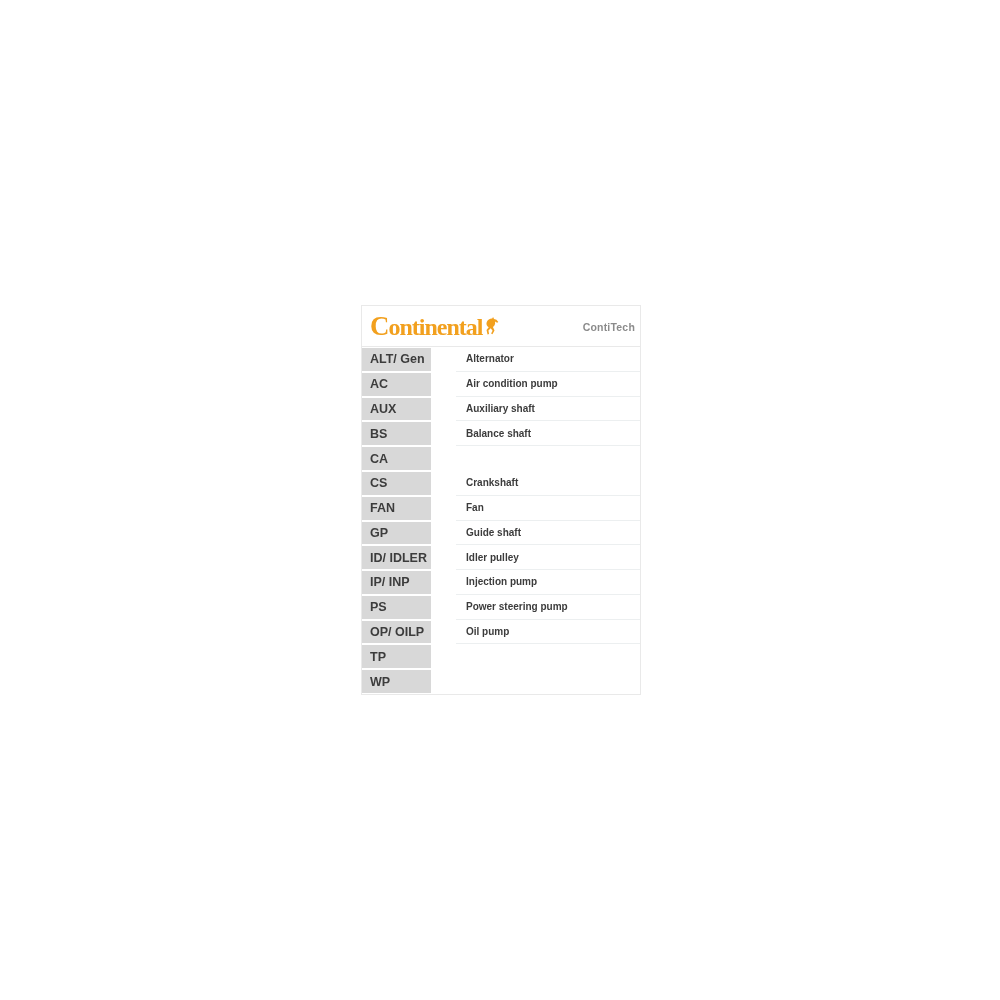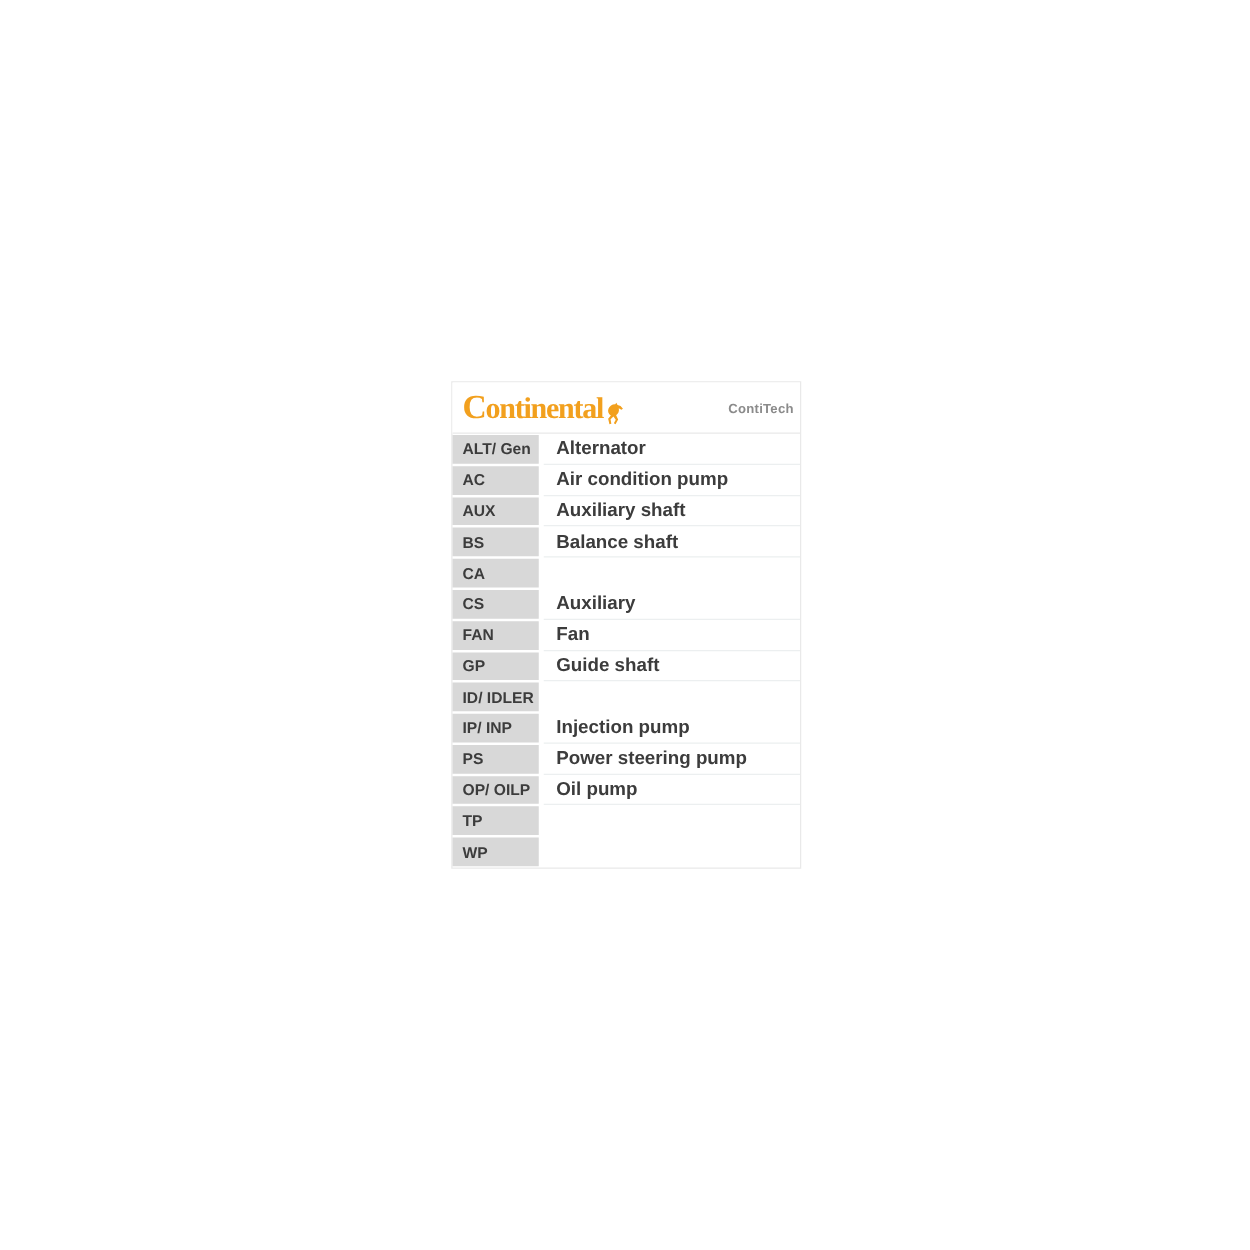--- a/index.html
+++ b/index.html
@@ -24,21 +24,21 @@
     height: 41px;
     flex: 0 0 41px;
     border-bottom: 1px solid var(--card-border, #e9e9e9);
     display: flex;
     align-items: center;
     justify-content: space-between;
     padding: 0 5px 0 8px;
     background: #fff;
   }
 
-  .logo { display: flex; align-items: flex-end; }
+  .logo { display: flex; align-items: center; }
   .logo-text {
     font-family: "Liberation Serif", serif;
     font-weight: bold;
     font-size: 24px;
     line-height: 28px;
     color: var(--brand-orange, #f2a01e);
     letter-spacing: -1px;
   }
   .logo-text::first-letter { font-size: 1.12em; }
   .horse { display: inline-block; margin: -1px 0 0 1px; }
@@ -51,21 +51,21 @@
     letter-spacing: 0.2px;
     padding-top: 2px;
   }
 
   .rows {
     flex: 1 1 auto;
     display: grid;
     grid-template-rows: repeat(14, 1fr);
   }
 
-  .row { display: flex; min-height: 0; }
+  .row { display: flex; min-height: 0; gap: 21px; }
 
   .cell-abbr {
     width: 69px;
     flex: 0 0 69px;
     margin: 1px 0;
     background: var(--abbr-bg, #d8d8d8);
     display: flex;
     align-items: center;
     padding-left: 8px;
     font-size: 12.5px;
@@ -74,21 +74,21 @@
     white-space: nowrap;
   }
 
   .cell-label {
     flex: 1 1 auto;
     margin-left: 4px;
     border-bottom: 1px solid var(--separator, #eceff0);
     display: flex;
     align-items: center;
     padding-left: 10px;
-    font-size: 15px;
+    font-size: 10px;
     font-weight: bold;
     color: var(--row-text, #3c3c3c);
     white-space: nowrap;
   }
   .row:last-child .cell-label { border-bottom: none; }
 </style>
 </head>
 <body>
 
 <div class="page">
@@ -127,35 +127,36 @@
     <div class="cell-abbr">BS</div>
     <div class="cell-label">Balance shaft</div>
   </div>
 
   <div class="row">
     <div class="cell-abbr">CA</div>
   </div>
 
   <div class="row">
     <div class="cell-abbr">CS</div>
-    <div class="cell-label">Auxiliary</div>
+    <div class="cell-label">Crankshaft</div>
   </div>
 
   <div class="row">
     <div class="cell-abbr">FAN</div>
     <div class="cell-label">Fan</div>
   </div>
 
   <div class="row">
     <div class="cell-abbr">GP</div>
     <div class="cell-label">Guide shaft</div>
   </div>
 
   <div class="row">
     <div class="cell-abbr">ID/ IDLER</div>
+    <div class="cell-label">Idler pulley</div>
   </div>
 
   <div class="row">
     <div class="cell-abbr">IP/ INP</div>
     <div class="cell-label">Injection pump</div>
   </div>
 
   <div class="row">
     <div class="cell-abbr">PS</div>
     <div class="cell-label">Power steering pump</div>

